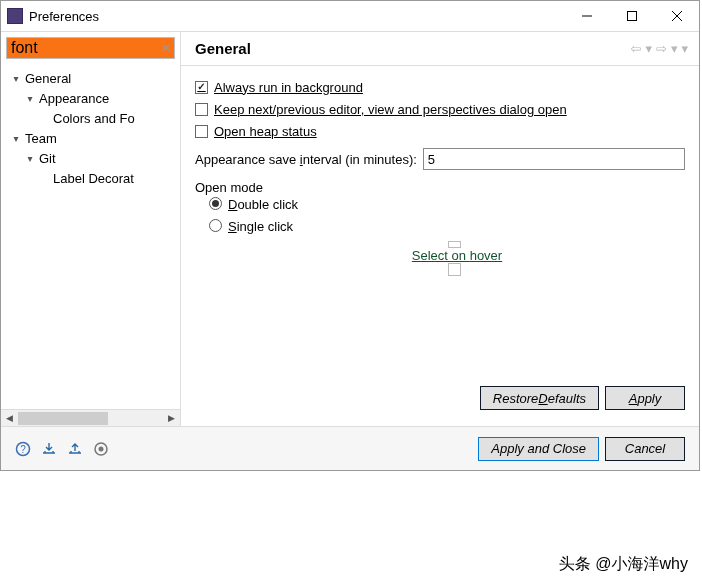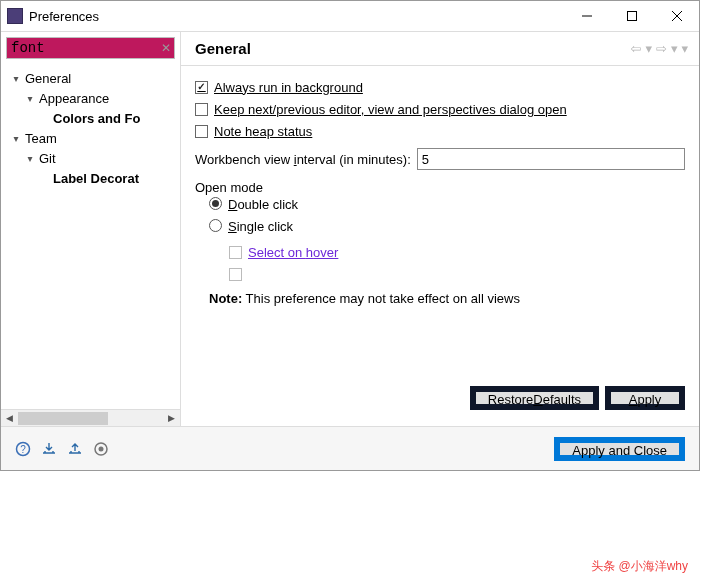--- a/index.html
+++ b/index.html
@@ -8,30 +8,30 @@
 .titlebar { height: 30px; display: flex; align-items: center; padding-left: 6px; background: #fff; }
 .titlebar .app-icon { width: 16px; height: 16px; background: #4b3e78; border: 1px solid #332a55; margin-right: 6px; }
 .titlebar .title { flex: 1; }
 .winbtns { display: flex; }
 .winbtn { width: 45px; height: 28px; display: flex; align-items: center; justify-content: center; font-size: 14px; }
 .winbtn.close svg { width: 10px; height: 10px; }
 .content { flex: 1; display: flex; flex-direction: column; }
 .body-split { flex: 1; display: flex; border-top: 1px solid #ddd; }
 .sidebar { width: 180px; display: flex; flex-direction: column; border-right: 1px solid #ddd; }
 .search-wrap { padding: 5px; }
-.search { width: 100%; height: 22px; border: 1px solid #bdbdbd; padding: 2px 20px 2px 4px; font-family: Liberation Mono, monospace; font-size: 14px; background: #be185d; }
+.search { width: 100%; height: 22px; border: 1px solid #bdbdbd; padding: 2px 20px 2px 4px; font-family: Liberation Sans, sans-serif; font-size: 16px; background: #f97316; }
 .search-wrap { position: relative; }
 .clr { position: absolute; right: 9px; top: 9px; color: #999; font-size: 12px; }
 .tree { flex: 1; padding: 4px 0 0 8px; overflow: hidden; }
 .tree-row { display: flex; align-items: center; height: 20px; white-space: nowrap; }
 .chev { width: 14px; display: inline-flex; justify-content: center; color: #555; font-size: 10px; }
 .tree-row .lbl { padding-left: 2px; }
 .ind1 { padding-left: 14px; }
 .ind2 { padding-left: 28px; }
-.bold { font-weight: bold; }
+.bold { font-weight: normal; }
 .tree-scroll { height: 17px; border-top: 1px solid #ddd; display: flex; align-items: center; background: #f0f0f0; }
 .sb-btn { width: 17px; height: 15px; display: flex; align-items: center; justify-content: center; color: #555; font-size: 9px; }
 .sb-track { flex: 1; height: 15px; background: #f0f0f0; position: relative; }
 .sb-thumb { position: absolute; left: 0; top: 1px; width: 90px; height: 13px; background: #cdcdcd; }
 .main { flex: 1; display: flex; flex-direction: column; }
 .main-head { height: 34px; border-bottom: 1px solid #ddd; display: flex; align-items: center; padding: 0 10px 0 14px; background: #fff; }
 .main-head h1 { font-size: 15px; font-weight: bold; flex: 1; }
 .navicons { display: flex; gap: 2px; color: #b8b8b8; font-size: 13px; }
 .navicons span { padding: 0 1px; }
 .main-body { flex: 1; padding: 10px 14px; display: flex; flex-direction: column; }
@@ -40,33 +40,33 @@
 .chk.disabled { border-color: #bbb; }
 .chk.checked::after { content: "✓"; color: #222; font-weight: bold; line-height: 1; }
 .save-row { display: flex; align-items: center; margin-top: 6px; }
 .save-row label { margin-right: 6px; }
 .save-row input { flex: 1; height: 22px; border: 1px solid #888; padding: 2px 4px; font-family: inherit; font-size: 13px; }
 .group { margin-top: 10px; }
 .group-title { margin-bottom: 2px; }
 .radio-row { display: flex; height: 22px; padding-left: 14px; }
 .radio { width: 13px; height: 13px; border: 1px solid #555; border-radius: 50%; margin-right: 6px; display: inline-flex; align-items: center; justify-content: center; }
 .radio.sel::after { content: ""; width: 7px; height: 7px; background: #333; border-radius: 50%; }
-.sub-chk { padding-left: 34px; color: #6d28d9; }
+.sub-chk { padding-left: 34px; color: #14532d; flex-direction: column; }
 .note-row { margin-top: 6px; padding-left: 14px; }
 .note-row b { font-weight: bold; }
 .spacer { flex: 1; }
 .btn-row { display: flex; justify-content: flex-end; gap: 6px; padding: 6px 0; }
-.btn { min-width: 80px; height: 24px; border: 6px solid #0f172a; background: #e1e1e1; padding: 0 12px; display: inline-flex; justify-content: center; font-family: inherit; font-size: 13px; }
+.btn { min-width: 80px; height: 24px; border: 1px solid #0f172a; background: #e1e1e1; padding: 0 12px; display: inline-flex; align-items: center; justify-content: center; font-family: inherit; font-size: 13px; font-style: italic; }
 .footer { border-top: 1px solid #ddd; height: 44px; display: flex; align-items: center; padding: 0 14px; background: #f6f6f6; }
 .footer-icons { display: flex; gap: 10px; align-items: center; }
 .ficon { width: 16px; height: 16px; display: inline-flex; align-items: center; justify-content: center; }
 .footer-btns { margin-left: auto; display: flex; gap: 6px; }
 .btn.primary { border-color: #0078d7; }
 u { text-decoration: underline; }
-.watermark { position: absolute; right: 14px; bottom: 6px; color: #ef4444; font-size: 12px; pointer-events: none; }
+.watermark { position: absolute; right: 14px; bottom: 6px; color: #000000; font-size: 16px; pointer-events: none; }
 </style>
 </head>
 <body>
 
 <div class="window">
   <div class="titlebar">
     <span class="app-icon"></span>
     <span class="title">Preferences</span>
     <div class="winbtns">
       <div class="winbtn">
@@ -145,44 +145,43 @@
           <div class="chk-row">
             <span class="chk checked"></span>
             <span><span>Always r</span><u>u</u><span>n in background</span></span>
           </div>
           <div class="chk-row">
             <span class="chk"></span>
             <span><span>Keep </span><u>n</u><span>ext/previous editor, view and perspectives dialog open</span></span>
           </div>
           <div class="chk-row">
             <span class="chk"></span>
-            <span><span>Note </span><u>h</u><span>eap status</span></span>
+            <span><span>Open </span><u>h</u><span>eap status</span></span>
           </div>
           <div class="save-row">
-            <label><span>Workbench view </span><u>i</u><span>nterval (in minutes):</span></label>
+            <label><span>Appearance save </span><u>i</u><span>nterval (in minutes):</span></label>
             <input value="5" style="">
           </div>
           <div class="group">
             <div class="group-title">Open mode</div>
             <div class="radio-row">
               <span class="radio sel"></span>
               <span><u>D</u><span>ouble click</span></span>
             </div>
             <div class="radio-row">
               <span class="radio"></span>
               <span><u>S</u><span>ingle click</span></span>
             </div>
             <div class="chk-row sub-chk">
               <span class="chk disabled"></span>
               <span><span>Select on </span><u>h</u><span>over</span></span>
             </div>
             <div class="chk-row sub-chk">
               <span class="chk disabled"></span>
             </div>
-            <div class="note-row"><b>Note:</b><span> This preference may not take effect on all views</span></div>
           </div>
           <div class="spacer"></div>
           <div class="btn-row">
             <button class="btn">
                 <span>Restore </span>
                 <u>D</u>
                 <span>efaults</span>
               </button>
             <button class="btn">
                 <u>A</u>
@@ -213,17 +212,18 @@
           </span>
         <span class="ficon">
             <svg width="16" height="16">
               <circle cx="8" cy="8" r="6" fill="none" stroke="#777" stroke-width="1.5"></circle>
               <circle cx="8" cy="8" r="2.5" fill="#777"></circle>
             </svg>
           </span>
       </div>
       <div class="footer-btns">
         <button class="btn primary">Apply and Close</button>
+        <button class="btn">Cancel</button>
       </div>
     </div>
   </div>
 </div>
 <div class="watermark">头条 @小海洋why</div>
 
 </body></html>

